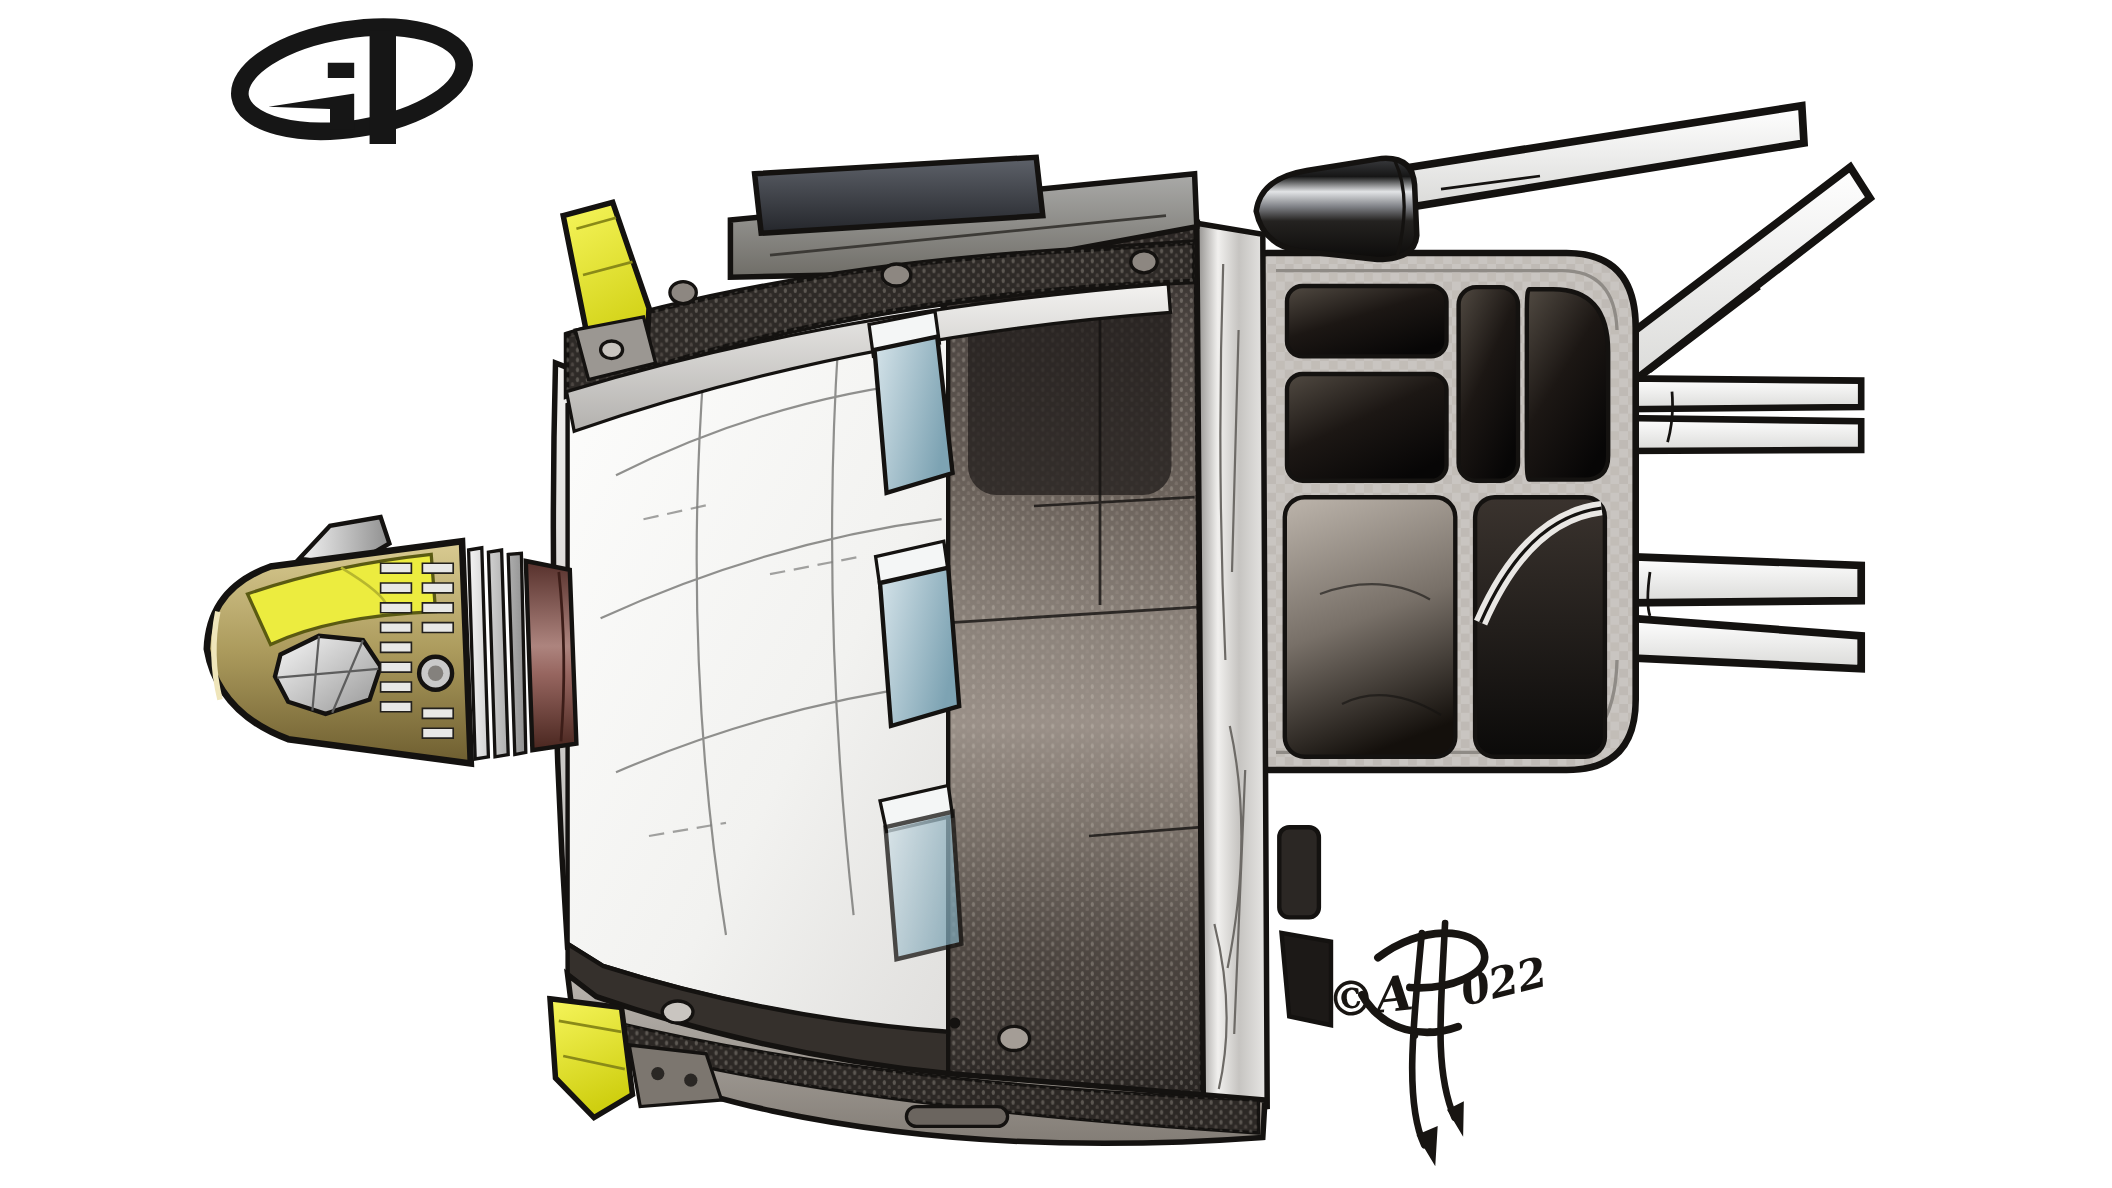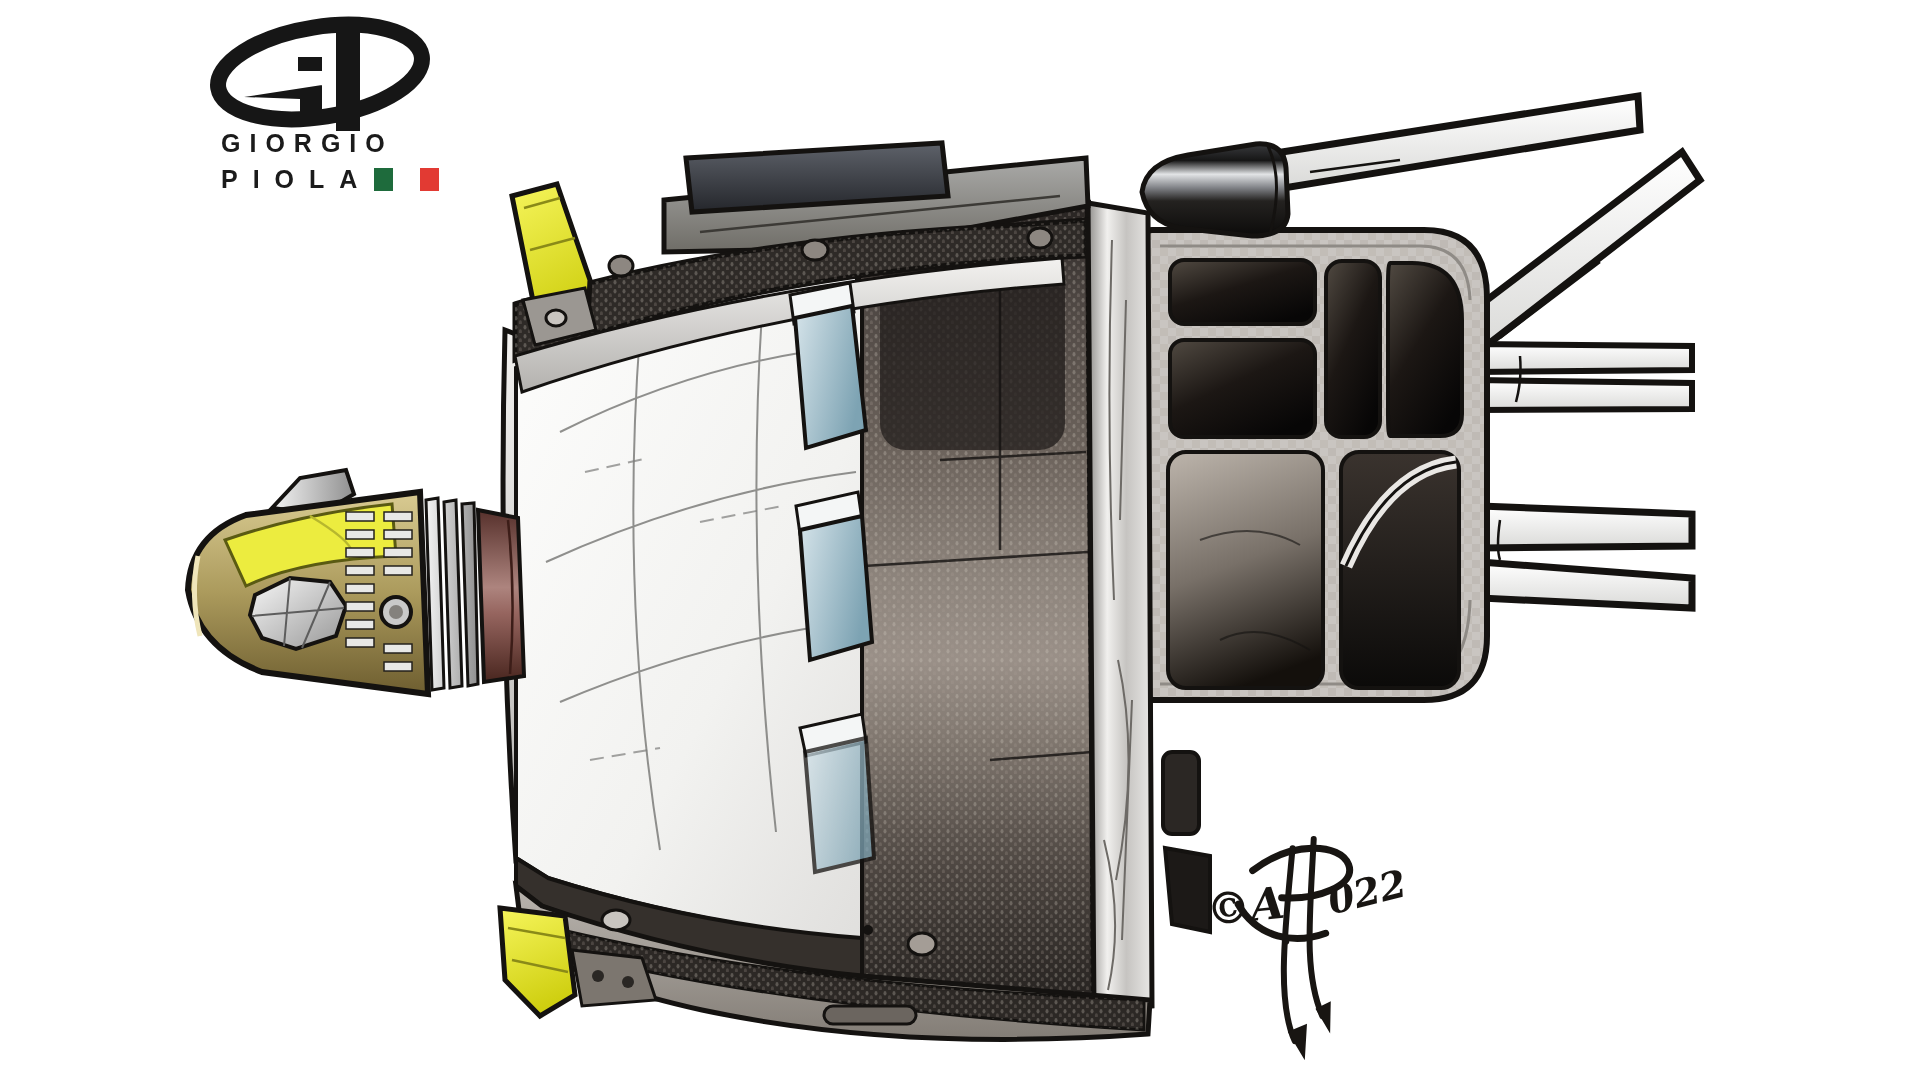--- a/index.html
+++ b/index.html
@@ -234,25 +234,14 @@
   <text x="1208" y="918" font-family="'DejaVu Serif',serif" font-style="italic" font-weight="bold" font-size="44" fill="#181512">©A</text>
   <path d="M1258,868 C1300,842 1348,850 1354,872 C1360,894 1318,904 1284,898 M1240,900 C1256,936 1292,946 1324,938" fill="none" stroke="#181512" stroke-width="7" stroke-linecap="round"></path>
   <path d="M1300,850 C1284,930 1268,1000 1282,1042 M1322,843 C1310,920 1298,975 1312,1020" fill="none" stroke="#181512" stroke-width="6" stroke-linecap="round"></path>
   <path d="M1276,1032 L1290,1062 L1296,1026 Z M1306,1012 L1318,1038 L1322,1006 Z" fill="#181512"></path>
   <text x="1332" y="920" font-family="'DejaVu Serif',serif" font-style="italic" font-weight="bold" font-size="38" fill="#181512" transform="rotate(-8 1332 920)">022</text>
   <circle cx="1284" cy="942" r="3" fill="#181512"></circle>
   <circle cx="1298" cy="940" r="3" fill="#181512"></circle>
 </g>
 </svg>
 
-<div class="logo-text">
-  <div class="logo-line1">GIORGIO</div>
-  <div class="logo-line2">
-    <span class="word">PIOLA</span>
-    <span class="flag">
-      <span class="sq" style="background-color: rgb(30, 107, 60);"></span>
-      <span class="sq" style="background-color: rgb(255, 255, 255);"></span>
-      <span class="sq" style="background-color: rgb(226, 58, 51);"></span>
-    </span>
-  </div>
+
 </div>
 
-</div>
-
 </body></html>

